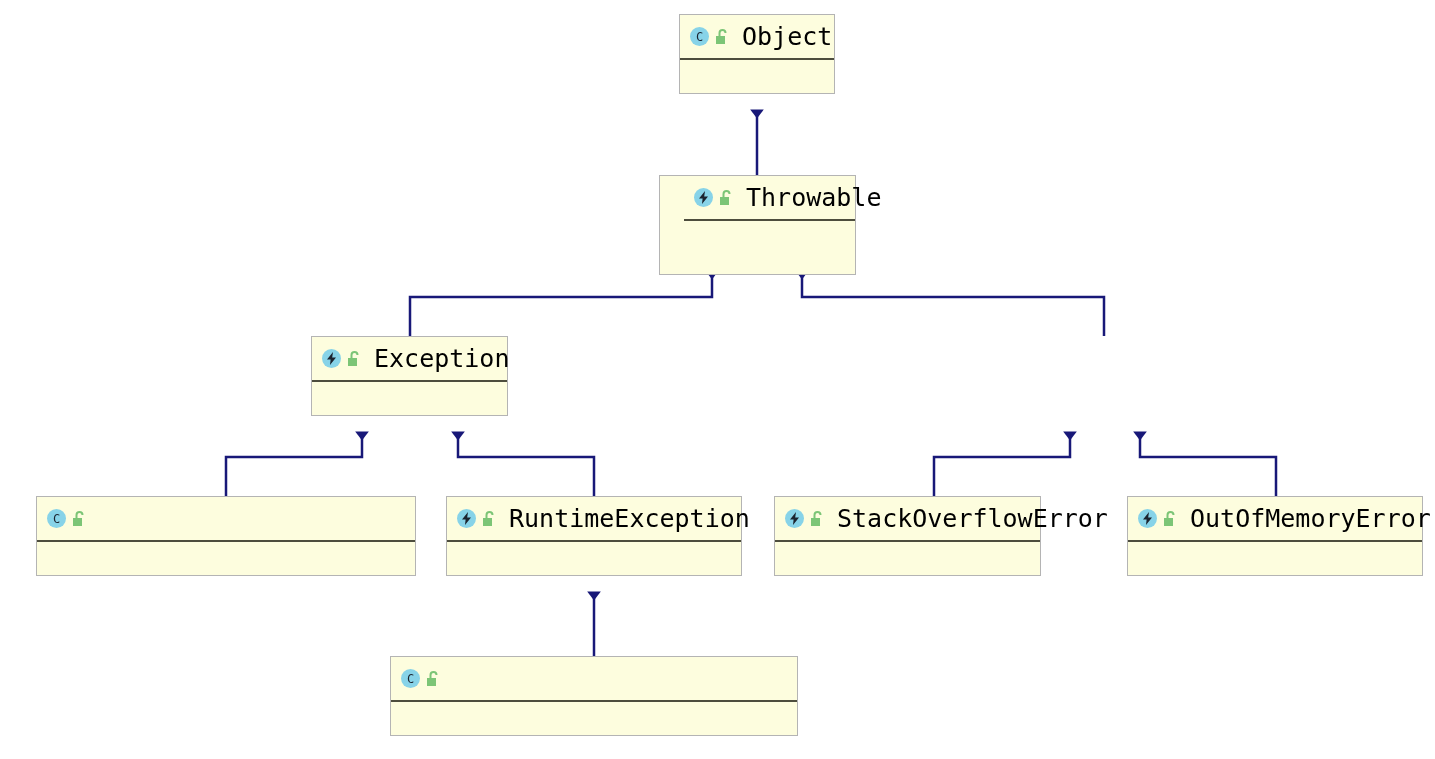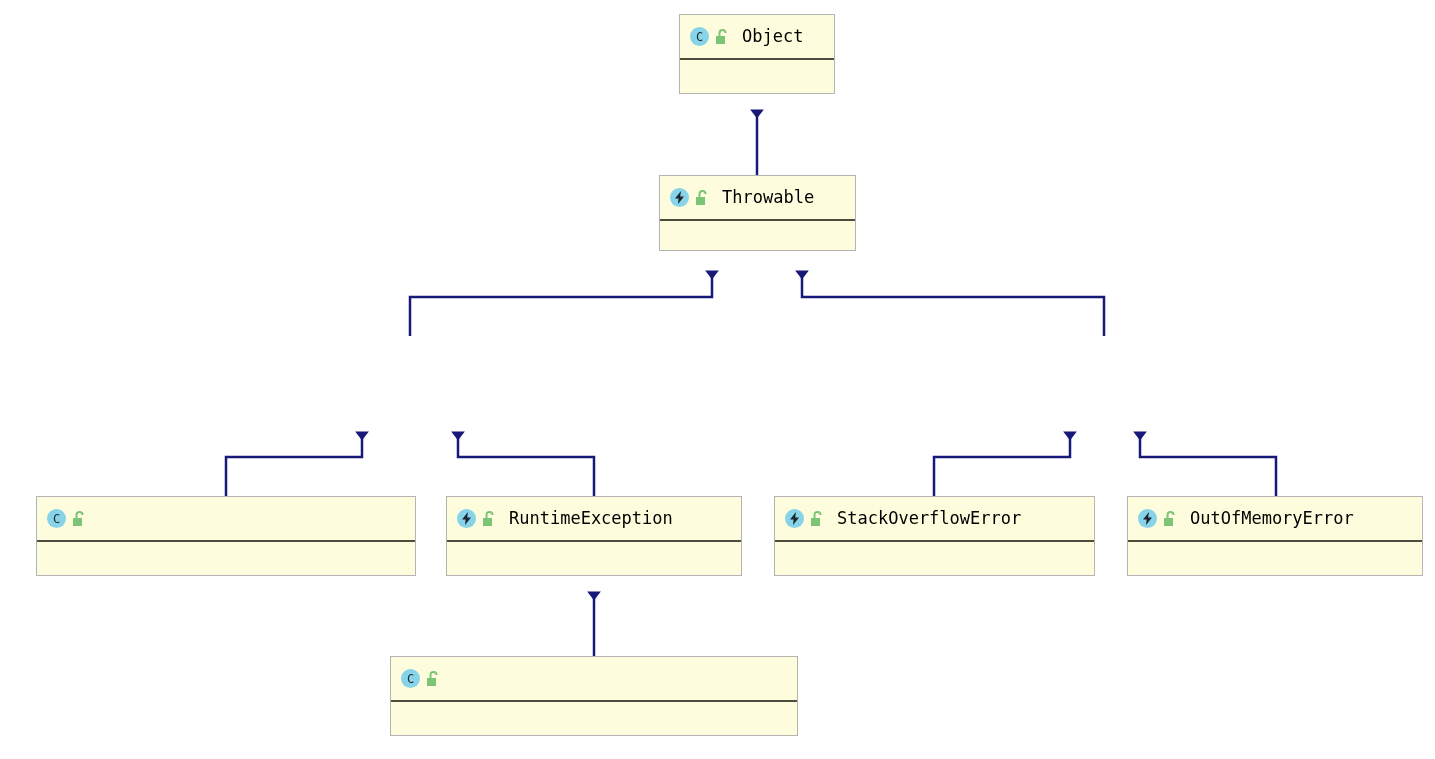--- a/index.html
+++ b/index.html
@@ -42,21 +42,21 @@
     padding: 0 11px 0 9px;
     border-bottom: 2px solid #4d4d3d;
     white-space: nowrap;
   }
   .uml-body {
     box-sizing: border-box;
     height: 33px;
   }
   .uml-name {
     font-family: "DejaVu Sans Mono", "Liberation Mono", monospace;
-    font-size: 17px;
+    font-size: 25px;
     line-height: 25px;
     color: #000000;
     letter-spacing: 0px;
     margin-left: 11px;
   }
   .icon-stereotype {
     flex: 0 0 auto;
     width: 21px;
     height: 21px;
     display: block;
@@ -106,35 +106,49 @@
       </svg>
       <svg class="icon-visibility" viewBox="0 0 17 18">
         <path d="M5.5 8 V5 a3 3 0 0 1 6 0" fill="none" stroke="#7cc576" stroke-width="2"></path>
         <rect x="2" y="8" width="9" height="8" fill="#7cc576"></rect>
       </svg>
       <span class="uml-name">Object</span>
     </div>
     <div class="uml-body"></div>
   </div>
 
-  <div class="uml-class" style="left:659px; top:175px; width:197px; height:76px;">
+  <div class="uml-class" style="left:659px; top:175px; width:197px; height:100px;padding-left:24px;">
     <div class="uml-header">
       <svg class="icon-stereotype" viewBox="0 0 21 21">
         <circle cx="10.5" cy="10.5" r="9.5" fill="#87d3e8"></circle>
         <path d="M12 4 L6 11.4 h3.6 L9 17 l6 -7.6 h-3.8 Z" fill="#1b2430"></path>
       </svg>
       <svg class="icon-visibility" viewBox="0 0 17 18">
         <path d="M5.5 8 V5 a3 3 0 0 1 6 0" fill="none" stroke="#7cc576" stroke-width="2"></path>
         <rect x="2" y="8" width="9" height="8" fill="#7cc576"></rect>
       </svg>
       <span class="uml-name">Throwable</span>
     </div>
     <div class="uml-body"></div>
   </div>
 
+  <div class="uml-class" style="left:311px; top:336px; width:197px; height:80px;">
+    <div class="uml-header">
+      <svg class="icon-stereotype" viewBox="0 0 21 21">
+        <circle cx="10.5" cy="10.5" r="9.5" fill="#87d3e8"></circle>
+        <path d="M12 4 L6 11.4 h3.6 L9 17 l6 -7.6 h-3.8 Z" fill="#1b2430"></path>
+      </svg>
+      <svg class="icon-visibility" viewBox="0 0 17 18">
+        <path d="M5.5 8 V5 a3 3 0 0 1 6 0" fill="none" stroke="#7cc576" stroke-width="2"></path>
+        <rect x="2" y="8" width="9" height="8" fill="#7cc576"></rect>
+      </svg>
+      <span class="uml-name">Exception</span>
+    </div>
+    <div class="uml-body"></div>
+  </div>
 
 
   <div class="uml-class" style="left:36px; top:496px; width:380px; height:80px;">
     <div class="uml-header">
       <svg class="icon-stereotype" viewBox="0 0 21 21">
         <circle cx="10.5" cy="10.5" r="9.5" fill="#87d3e8"></circle>
         <text x="10.5" y="15" font-family="DejaVu Sans Mono, monospace" font-size="12" fill="#1b2430" text-anchor="middle">C</text>
       </svg>
       <svg class="icon-visibility" viewBox="0 0 17 18">
         <path d="M5.5 8 V5 a3 3 0 0 1 6 0" fill="none" stroke="#7cc576" stroke-width="2"></path>
@@ -152,21 +166,21 @@
       </svg>
       <svg class="icon-visibility" viewBox="0 0 17 18">
         <path d="M5.5 8 V5 a3 3 0 0 1 6 0" fill="none" stroke="#7cc576" stroke-width="2"></path>
         <rect x="2" y="8" width="9" height="8" fill="#7cc576"></rect>
       </svg>
       <span class="uml-name">RuntimeException</span>
     </div>
     <div class="uml-body"></div>
   </div>
 
-  <div class="uml-class" style="left:774px; top:496px; width:321px; height:80px;">
+  <div class="uml-class" style="left:774px; top:496px; width:267px; height:80px;">
     <div class="uml-header">
       <svg class="icon-stereotype" viewBox="0 0 21 21">
         <circle cx="10.5" cy="10.5" r="9.5" fill="#87d3e8"></circle>
         <path d="M12 4 L6 11.4 h3.6 L9 17 l6 -7.6 h-3.8 Z" fill="#1b2430"></path>
       </svg>
       <svg class="icon-visibility" viewBox="0 0 17 18">
         <path d="M5.5 8 V5 a3 3 0 0 1 6 0" fill="none" stroke="#7cc576" stroke-width="2"></path>
         <rect x="2" y="8" width="9" height="8" fill="#7cc576"></rect>
       </svg>
       <span class="uml-name">StackOverflowError</span>

